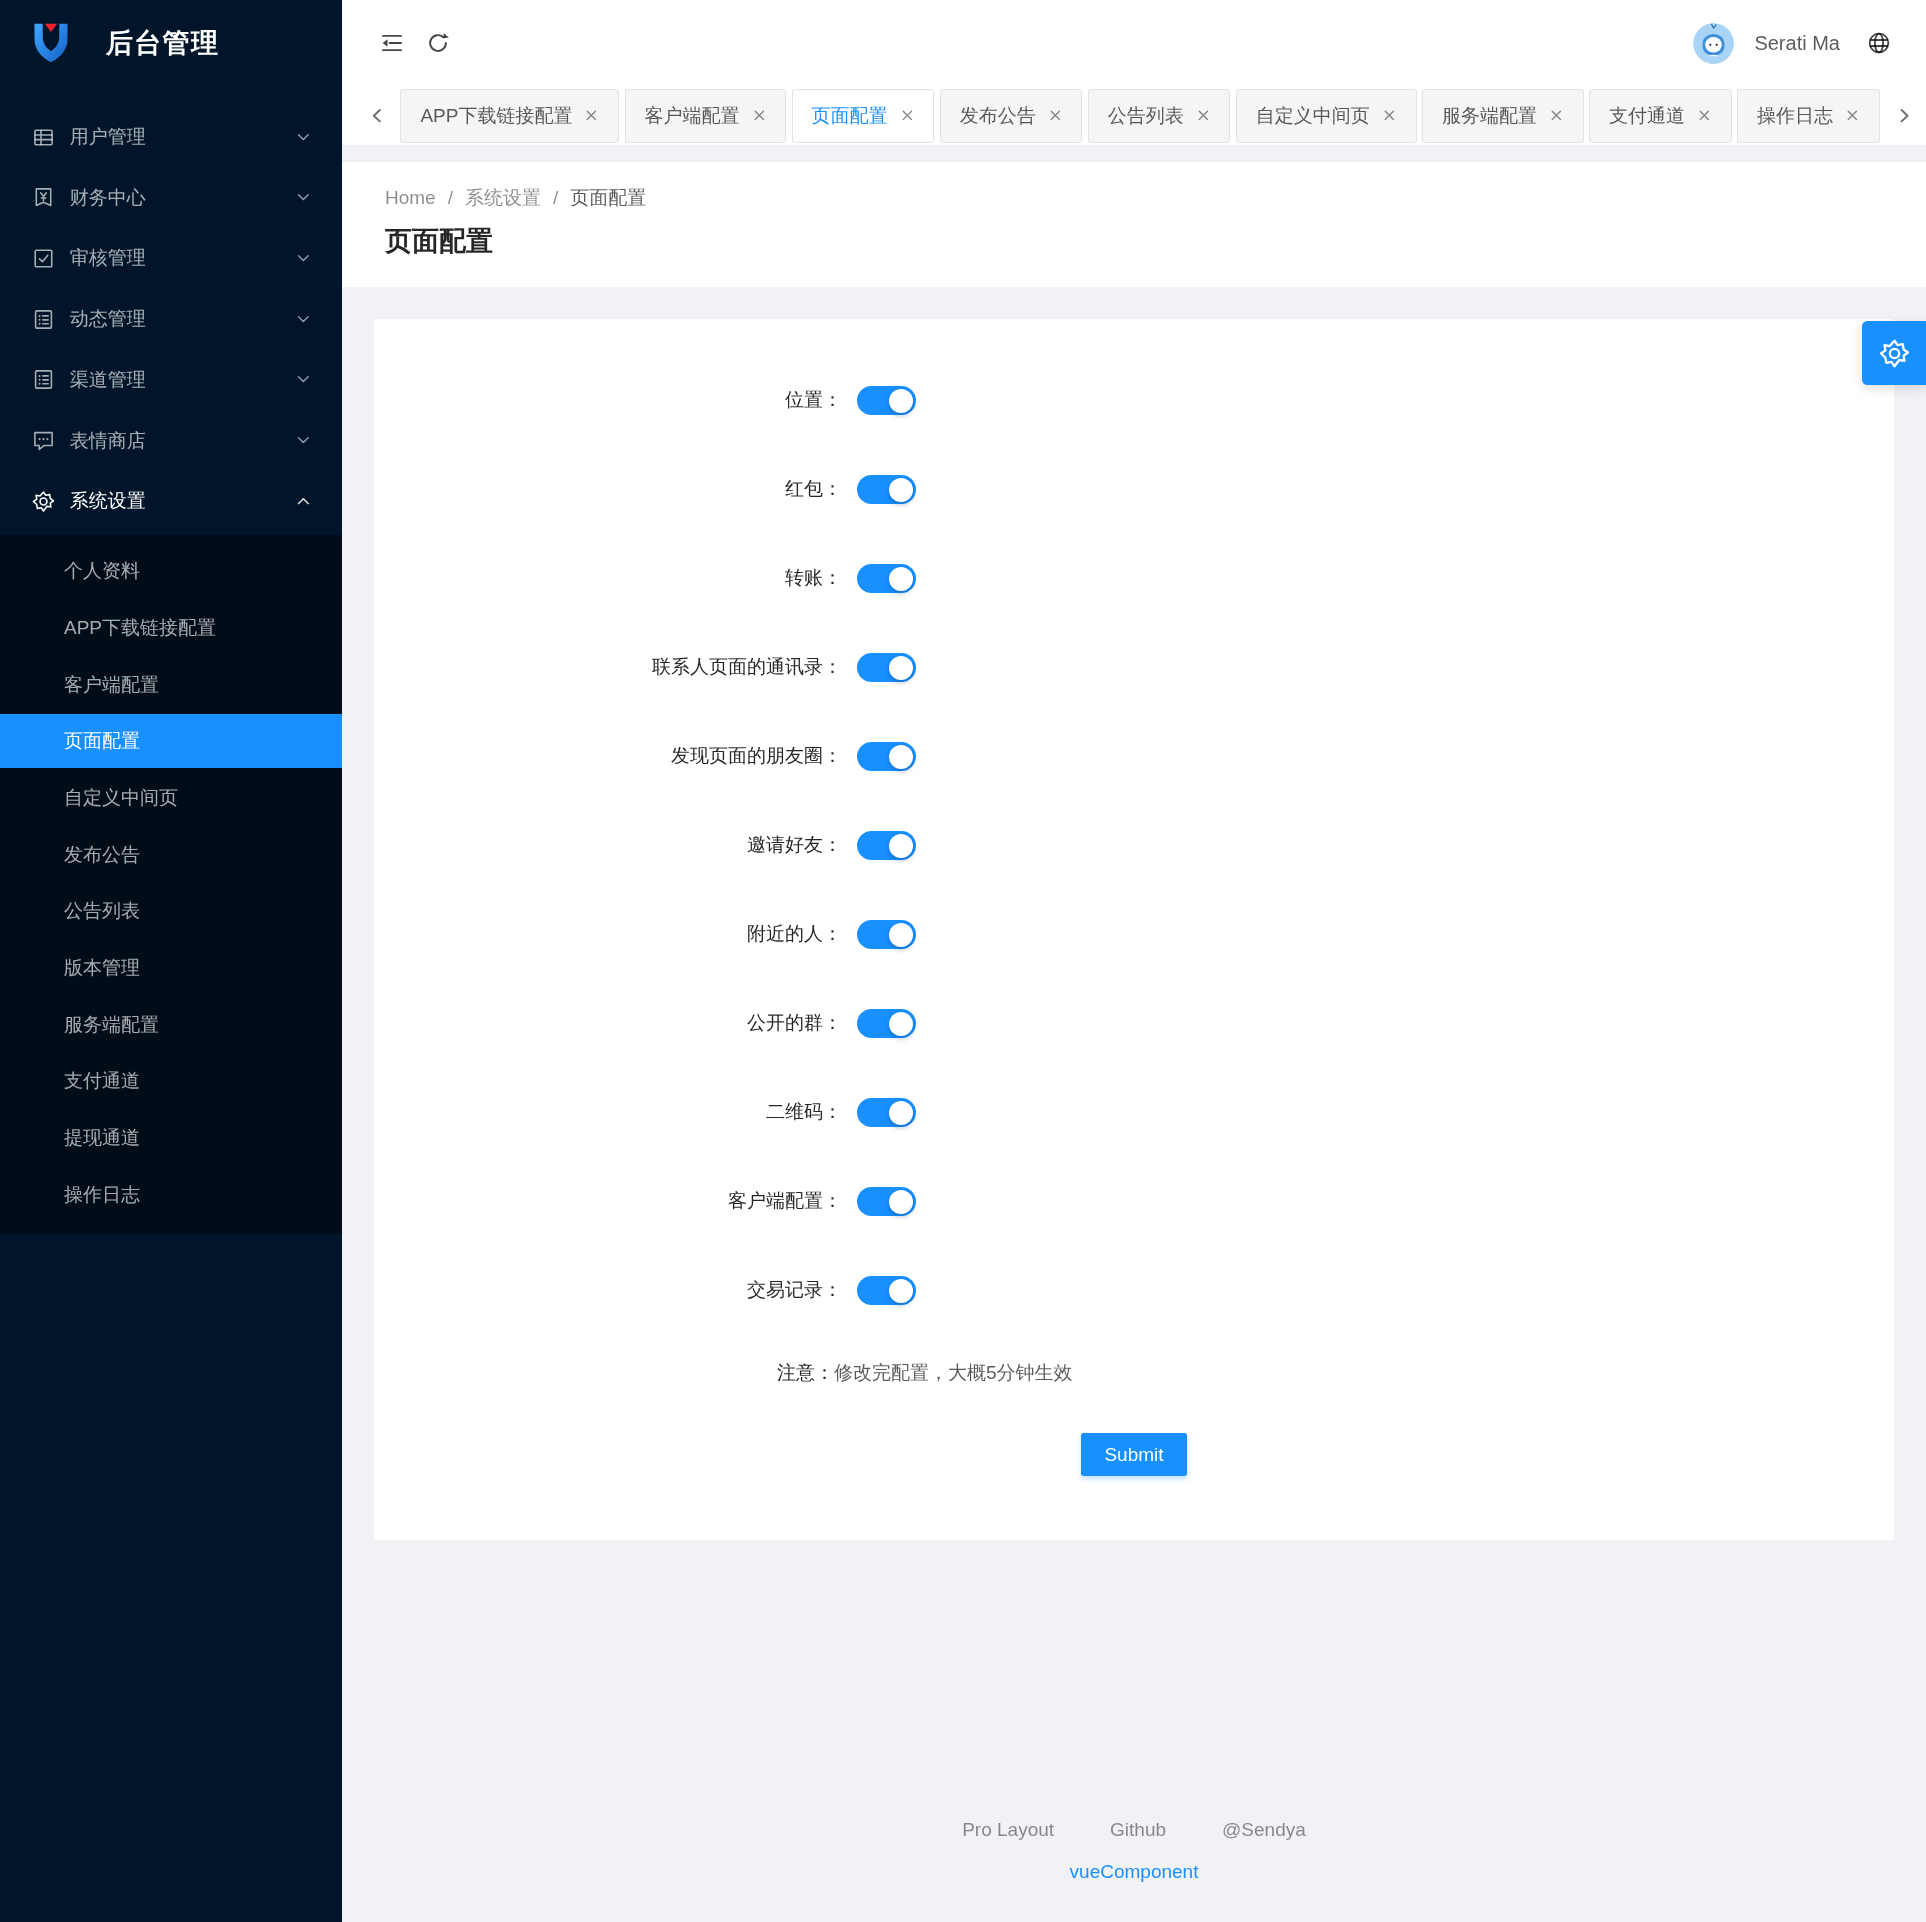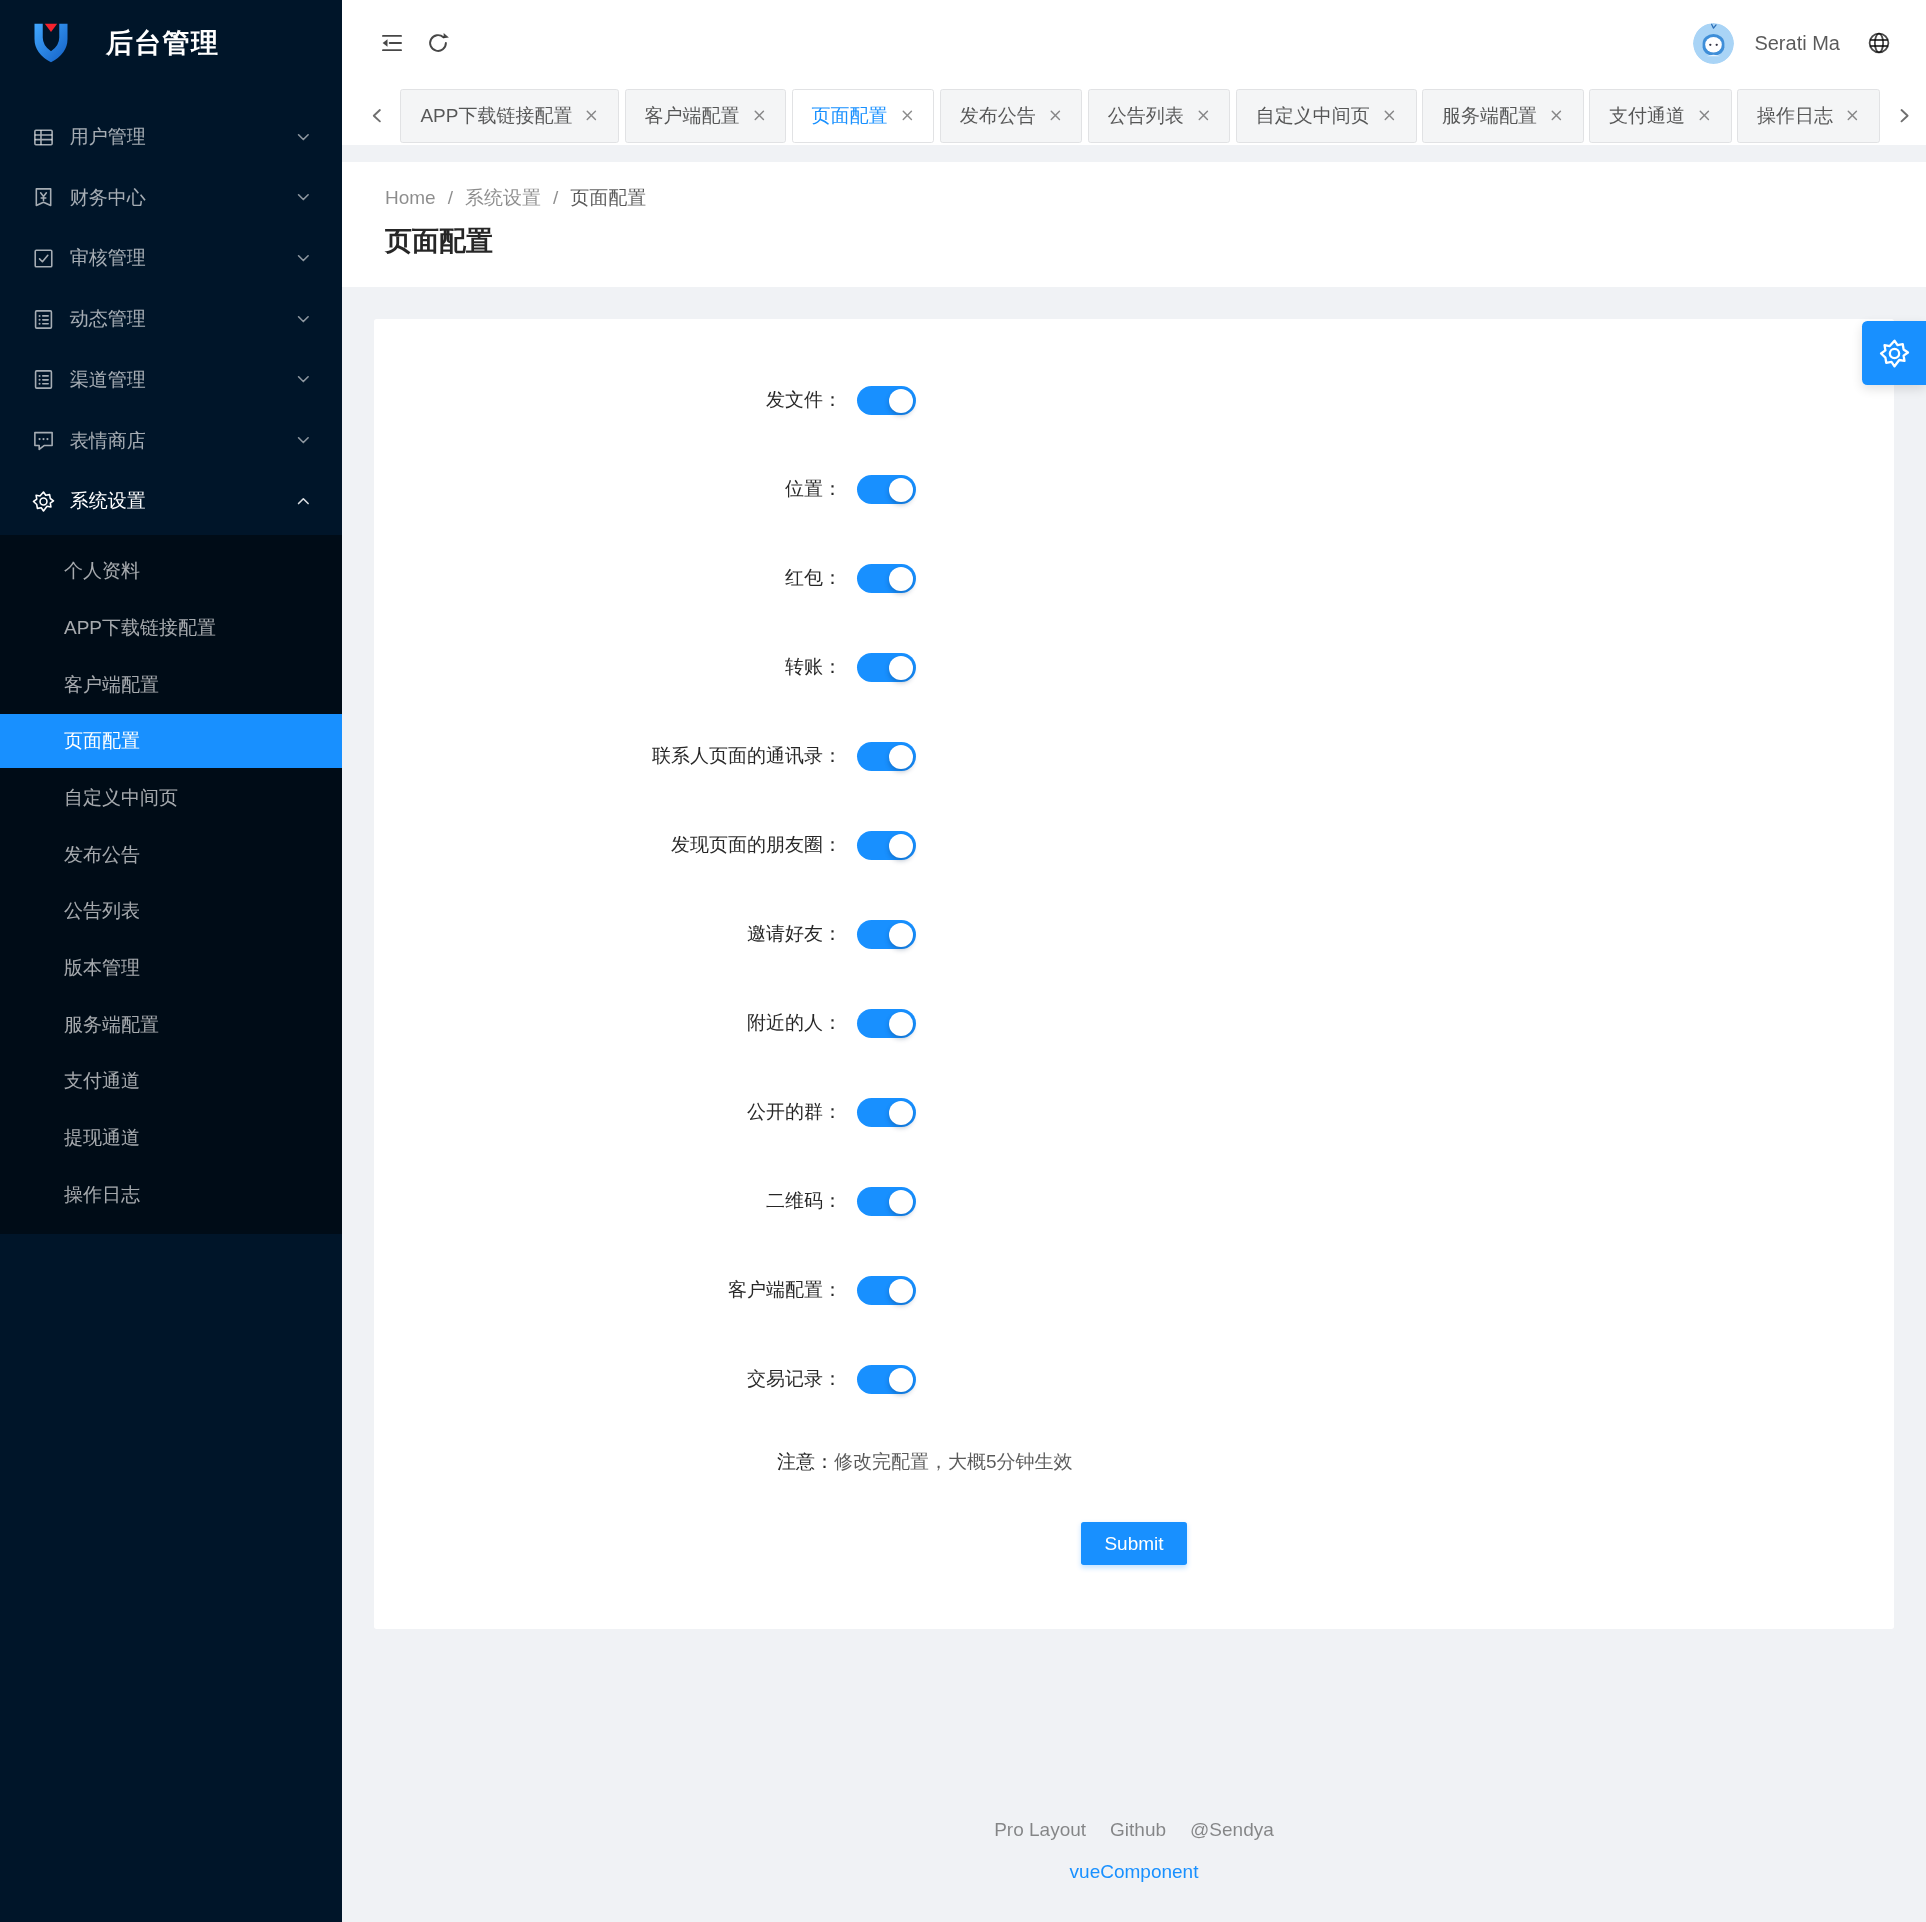--- a/index.html
+++ b/index.html
@@ -68,21 +68,21 @@
   .switch { position: relative; width: 59px; height: 29px; border-radius: 14.7px; background: #1890ff; cursor: pointer; display: inline-block; }
   .switch .knob { position: absolute; top: 2.7px; right: 2.7px; width: 24px; height: 24px; border-radius: 50%; background: #fff; box-shadow: 0 2.7px 5.4px rgba(0,35,80,.28); }
   .form-note { padding-left: 403px; margin: 43px 0 47px; }
   .note-prefix { color: rgba(0,0,0,.85); }
   .note-text { color: rgba(0,0,0,.65); }
   .form-actions { display: flex; justify-content: center; }
   .submit-btn { height: 43px; padding: 0 23px; background: #1890ff; border: none; border-radius: 2.7px; color: #fff; font-size: 19px; font-family: inherit; cursor: pointer; box-shadow: 0 2.7px 5.4px rgba(24,144,255,.25); }
 
   
   .footer { margin-top: auto; padding: 40px 0 39px; text-align: center; flex: 0 0 auto; }
-  .footer-links { display: flex; justify-content: center; gap: 24px; margin-bottom: 20px; }
+  .footer-links { display: flex; justify-content: center; gap: 56px; margin-bottom: 20px; }
   .footer-link { color: rgba(0,0,0,.45); cursor: pointer; white-space: nowrap; }
   .footer-brand { color: #1890ff; cursor: pointer; }
 
   
   .settings-fab { position: fixed; right: 0; top: 321px; width: 64px; height: 64px; background: #1890ff; border-radius: 5.4px 0 0 5.4px; display: flex; align-items: center; justify-content: center; color: #fff; cursor: pointer; box-shadow: 0 4px 10.7px rgba(0,0,0,.12); z-index: 10; }
   .settings-fab svg { width: 31px; height: 31px; }
 </style>
 </head>
 <body>
 
@@ -390,28 +390,20 @@
         <span class="bc-sep">/</span>
         <span class="bc-item">系统设置</span>
         <span class="bc-sep">/</span>
         <span class="bc-item current">页面配置</span>
       </div>
       <h1 class="page-title">页面配置</h1>
     </div>
 
     <div class="content">
       <div class="card">
-        <div class="form-row on">
-            <label class="form-label">发文件：</label>
-            <span class="form-control">
-              <span class="switch">
-                <span class="knob"></span>
-              </span>
-            </span>
-          </div>
           <div class="form-row on">
             <label class="form-label">位置：</label>
             <span class="form-control">
               <span class="switch">
                 <span class="knob"></span>
               </span>
             </span>
           </div>
           <div class="form-row on">
             <label class="form-label">红包：</label>

